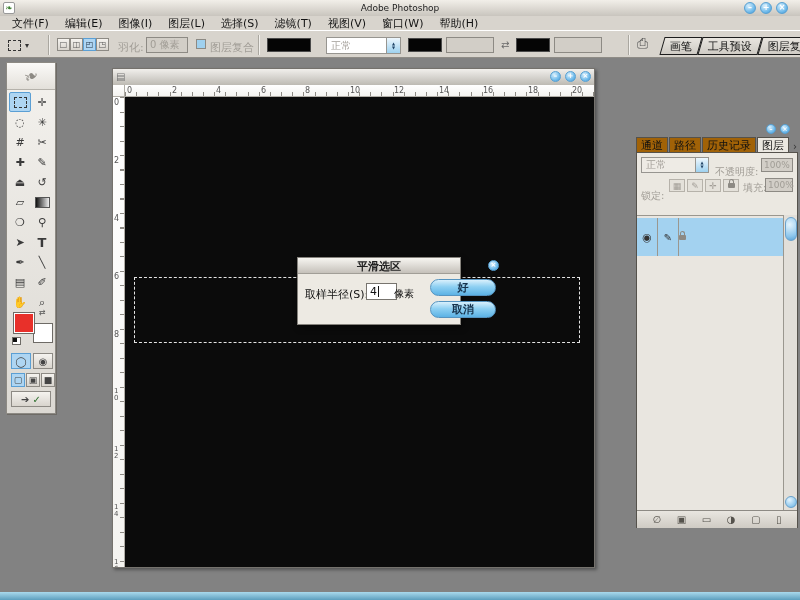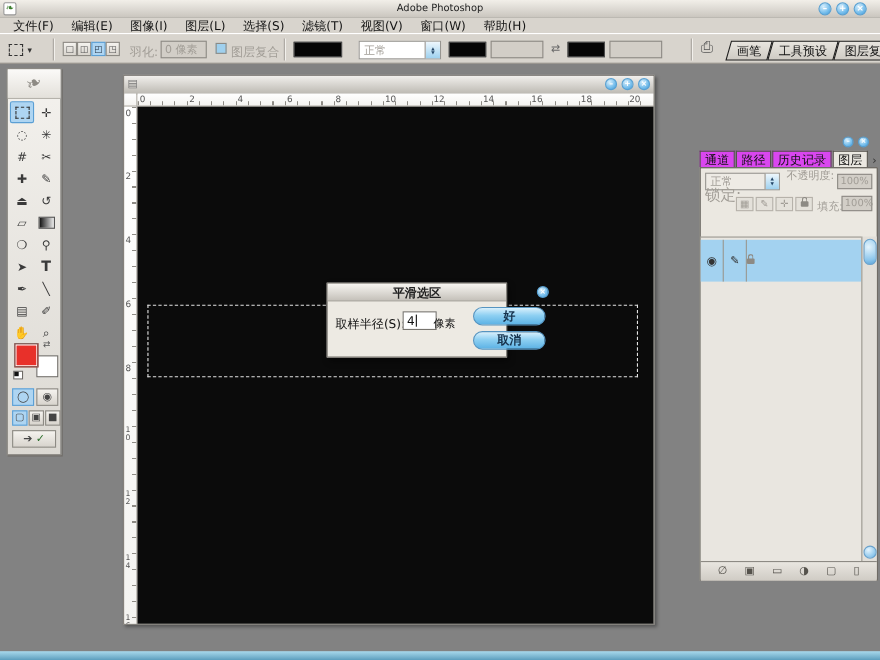--- a/index.html
+++ b/index.html
@@ -45,21 +45,21 @@
   
   .dialog{background:#edeae3;border:1px solid #85827c;box-shadow:2px 3px 6px rgba(0,0,0,.45)}
   .dlgtitle{background:linear-gradient(#f7f5f1,#c5c1ba);border-bottom:1px solid #a19e97}
   .aquabtn{border-radius:9px;background:linear-gradient(#d9f0fc,#8ed0f2 45%,#5cb2e5);
            border:1px solid #5694c0;text-align:center;font-size:11px;color:#17334d;
            font-weight:bold;box-sizing:border-box;line-height:16px}
   .txtinput{background:#fff;border:1px solid #77746e;box-sizing:border-box;font-size:11px;
             color:#111;display:flex;align-items:center;padding-left:3px}
   .caret{width:1px;height:11px;background:#111;margin-left:1px}
   
-  .paneltab{height:15px;border:1px solid #55524c;border-bottom:none;background:#d946ef;
+  .paneltab{height:15px;border:1px solid #55524c;border-bottom:none;background:#a16207;
             display:flex;align-items:center;justify-content:center;font-size:11px;color:#111;
             box-sizing:border-box;padding:0 4px;white-space:nowrap}
   .paneltab.active{background:#ebe8e1}
   .panelbody{background:#ebe8e1;border:1px solid #55524c}
   .lockicon{width:16px;height:13px;border:1px solid #b6b2aa;background:#e4e1da;font-size:9px;
             color:#a19d96;display:flex;align-items:center;justify-content:center;box-sizing:border-box}
   .lock-css{width:7px;height:5px;background:#8d8a84;position:relative;border-radius:1px}
   .lock-css::before{content:"";position:absolute;left:1px;top:-4px;width:3px;height:4px;
             border:1px solid #8d8a84;border-bottom:none;border-radius:3px 3px 0 0}
   .layer-row{background:#a3d2f0;display:flex;align-items:stretch}
@@ -309,24 +309,24 @@
 
   <div class="abs panelbody" style="left:0;top:28px;width:160px;height:374px;box-sizing:content-box">
 
     <div class="abs combo" style="left:4px;top:4px;width:68px;height:16px;background:#eeebe5">
       <span class="gray-t" style="font-size:10px;padding-left:4px;flex:1">正常</span>
       <span class="stepper" style="width:12px;height:14px">
           <span>▲</span>
           <span>▼</span>
         </span>
     </div>
-    <span class="abs gray-t" style="left:78px;top:0;font-size:10px">不透明度:</span>
+    <span class="abs gray-t" style="left:78px;top:12px;font-size:10px">不透明度:</span>
     <div class="abs graybox gray-t" style="left:124px;top:5px;width:32px;height:14px;font-size:9px;display:flex;align-items:center;padding-left:2px">100%</div>
 
-    <span class="abs gray-t" style="left:4px;top:16px;font-size:14px">锁定:</span>
+    <span class="abs gray-t" style="left:4px;top:36px;font-size:10px">锁定:</span>
     <div class="abs lockicon" style="left:32px;top:26px">▦</div>
     <div class="abs lockicon" style="left:50px;top:26px">✎</div>
     <div class="abs lockicon" style="left:68px;top:26px">✛</div>
     <div class="abs lockicon" style="left:86px;top:26px">
         <span class="lock-css"></span>
       </div>
     <span class="abs gray-t" style="left:106px;top:28px;font-size:10px">填充:</span>
     <div class="abs graybox gray-t" style="left:128px;top:25px;width:28px;height:14px;font-size:9px;display:flex;align-items:center;padding-left:2px">100%</div>
 
     <div class="abs" style="left:0;top:62px;width:146px;height:295px;background:#e9e6e0;border-top:1px solid #9a978f">

